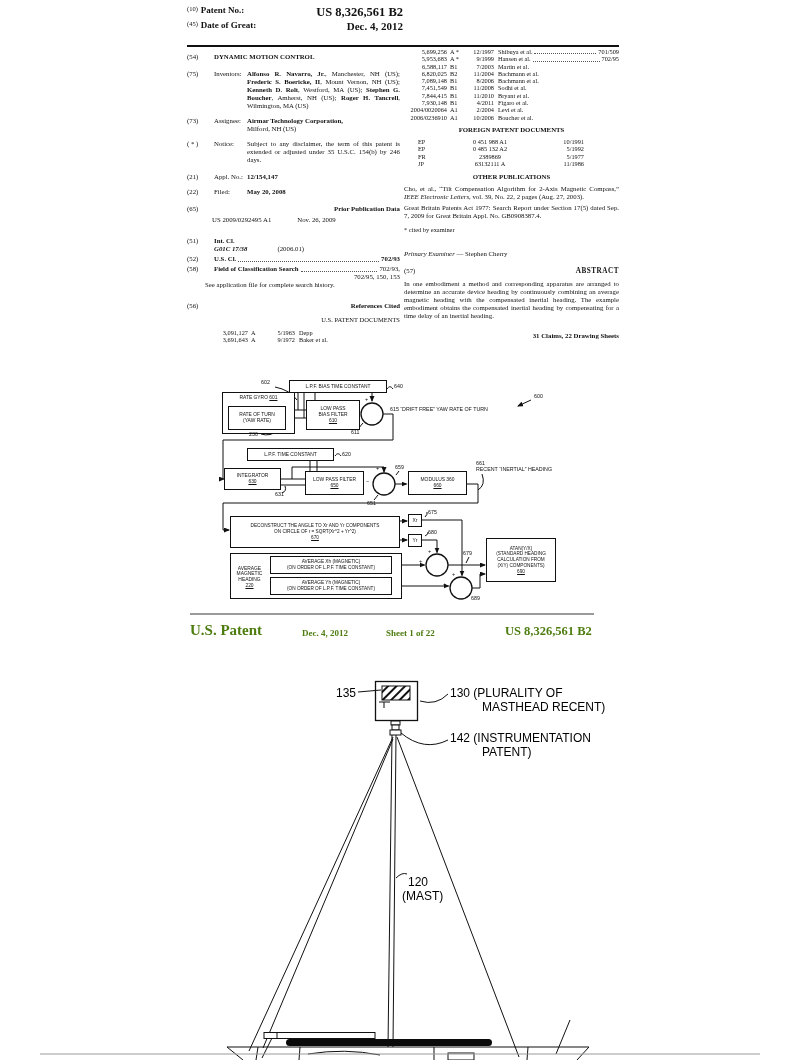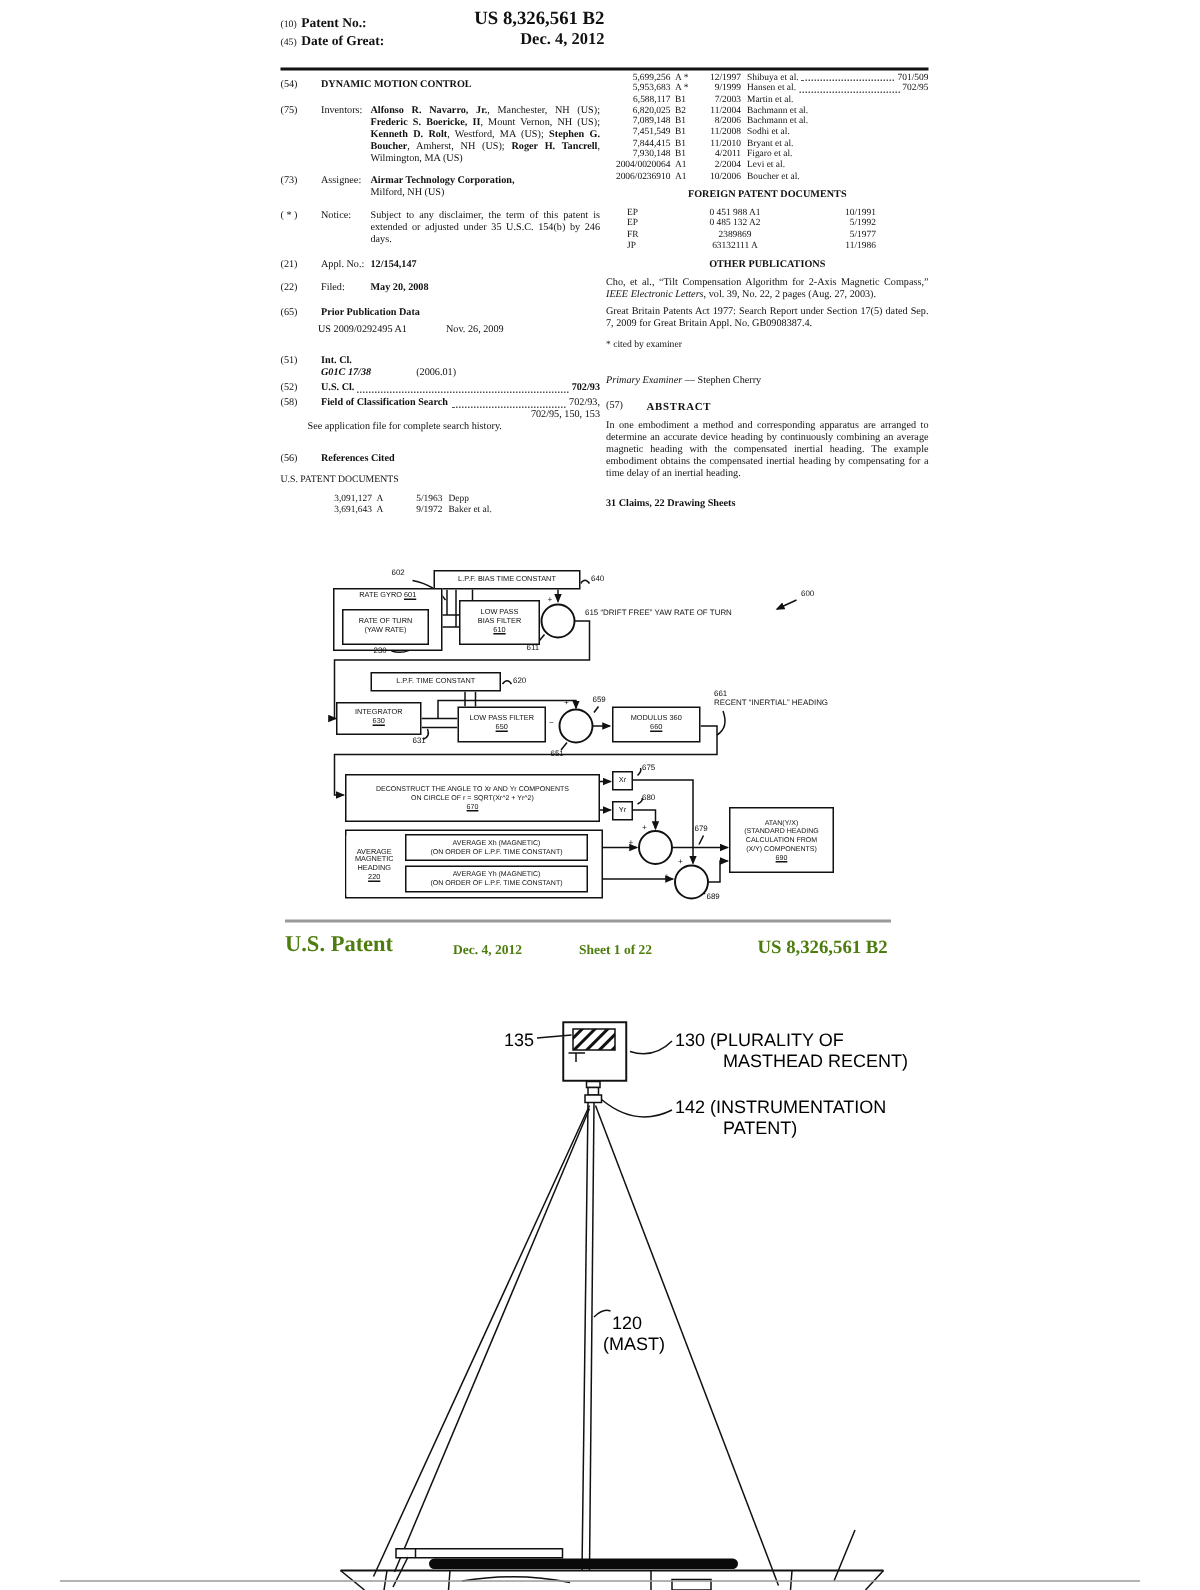--- a/index.html
+++ b/index.html
@@ -5,36 +5,36 @@
   html,body{margin:0;padding:0;background:#fff;}
   #page{position:relative;width:800px;height:1060px;background:#fff;color:#111;
         font-family:"Liberation Serif",serif;overflow:hidden;}
   
   .p1h{position:absolute;left:187px;top:5px;width:432px;display:flex;justify-content:space-between;}
   .tag{font-size:6.5px;color:#111;}
   .p1h-left{display:flex;gap:4px;}
   .big-title{font-size:15px;font-weight:bold;line-height:15px;letter-spacing:.2px;}
   .authors{font-size:8.5px;font-weight:bold;margin-top:2px;}
   .p1h-right{width:216px;}
-  .hrow{display:flex;align-items:flex-end;font-size:9px;}
+  .hrow{display:flex;align-items:flex-start;font-size:9px;}
   .hrow .hlbl{font-weight:bold;margin-left:3px;}
   .hrow .hval{margin-left:auto;font-weight:bold;}
   .hval.big{font-size:12.5px;}
   .hval.med{font-size:11px;}
   .rule{position:absolute;left:187px;top:45px;width:432px;height:2px;background:#111;}
   
   .colL{position:absolute;left:187px;top:53px;width:213px;font-size:6.8px;line-height:8px;}
   .colR{position:absolute;left:404px;top:48px;width:215px;font-size:6.8px;line-height:8px;}
   .entry{display:grid;grid-template-columns:27px 1fr;margin-bottom:7px;}
   .entry3{display:grid;grid-template-columns:27px 33px 1fr;margin-bottom:7px;}
   .just{text-align:justify;}
   .b{font-weight:bold;}
   .i{font-style:italic;}
   .bi{font-weight:bold;font-style:italic;}
-  .center{text-align:left;}
+  .center{text-align:right;}
   .leader{display:flex;align-items:flex-end;}
   .dots{flex:1;min-width:8px;border-bottom:1px dotted #555;margin:0 2px 1px 2px;height:4px;}
   .refrow{display:grid;grid-template-columns:46px 14px 34px 1fr;font-size:6.3px;line-height:7.3px;}
   .refrow .rn{text-align:right;padding-right:3px;}
   .refrow .rd{text-align:right;padding-right:4px;}
   .rrest{display:flex;align-items:flex-end;}
   .frow{display:grid;grid-template-columns:26px 92px 48px;font-size:6.3px;line-height:7.5px;margin-left:14px;}
   .frow .fno{text-align:center;}
   .frow .fdt{text-align:right;}
   .sechead{text-align:center;font-weight:bold;font-size:6.8px;margin:5px 0 4px 0;}

